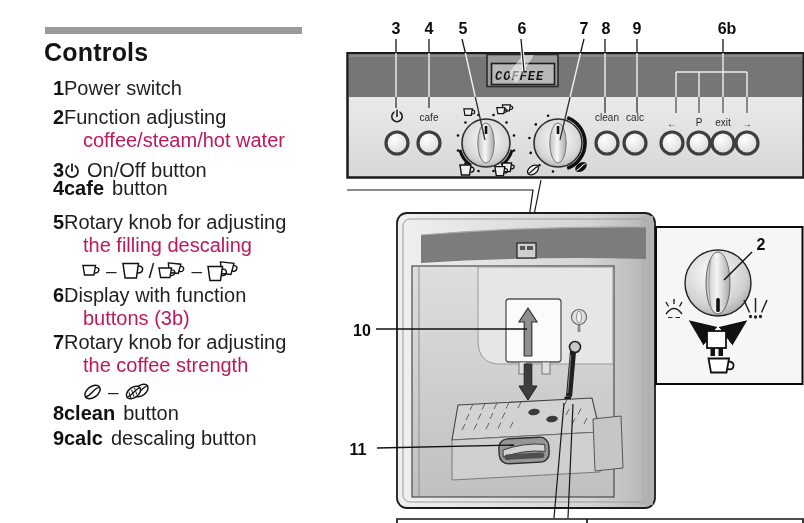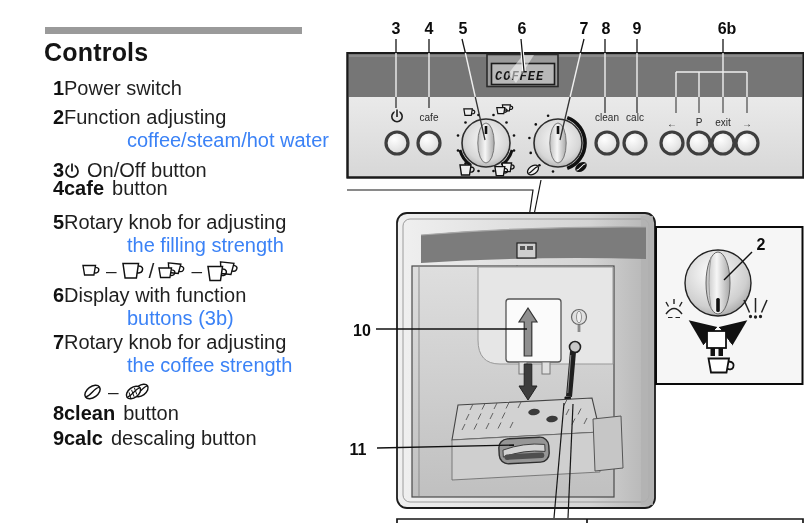--- a/index.html
+++ b/index.html
@@ -4,21 +4,21 @@
 <style>
   html,body{margin:0;padding:0;}
   body{width:804px;height:523px;position:relative;background:#ffffff;overflow:hidden;
        font-family:"Liberation Sans", sans-serif;color:#1c1c1c;}
   .abs{position:absolute;}
   .graybar{left:45px;top:27px;width:257px;height:7px;background:#9a9a9a;}
   .heading{left:44px;top:38px;font-size:25px;font-weight:bold;letter-spacing:.2px;color:#141414;text-align:right;}
   .row{left:48px;font-size:20px;line-height:21px;white-space:nowrap;color:#1f1f1f;}
   .row .num{display:inline-block;width:16px;text-align:right;font-weight:bold;color:#111;}
   .row .txt{}
-  .cont{left:83px;font-size:20px;line-height:21px;white-space:nowrap;color:#3b82f6;margin-left:44px;}
+  .cont{left:83px;font-size:20px;line-height:21px;white-space:nowrap;color:#be185d;}
   .b{font-weight:bold;color:#111;}
   .sp{display:inline-block;width:8px;}
   .iconrow{left:82px;display:flex;align-items:center;}
   .iconrow .dash{font-size:19px;color:#222;margin:0 5px;}
   .iconrow .slash{font-size:21px;color:#222;margin:0 4px;}
   .inl{display:inline-block;vertical-align:-2px;margin-right:7px;}
   svg text{font-family:"Liberation Sans", sans-serif;}
   .callout{font-weight:bold;font-size:16px;fill:#0c0c0c;}
   .pbl{font-size:10px;fill:#2a2a2a;}
   .lcdtxt{font-family:"Liberation Mono", monospace;font-style:italic;font-weight:bold;
@@ -47,21 +47,21 @@
       </svg><span>On/Off button</span></span>
 </div>
 
 <div class="abs row" style="top:178px">
   <span class="num">4</span><span class="txt"><span class="b">cafe</span><span class="sp"></span><span>button</span></span>
 </div>
 
 <div class="abs row" style="top:212px">
   <span class="num">5</span><span class="txt">Rotary knob for adjusting</span>
 </div>
-<div class="abs cont" style="top:235px">the filling strength</div>
+<div class="abs cont" style="top:235px">the filling descaling</div>
 <div class="abs iconrow" style="top:259px">
   <svg width="19" height="14" viewBox="0 0 19 14">
     <path d="M1,1.5 H13.5 L11.9,11 H2.6 Z" fill="#fff" stroke="#111" stroke-width="1.4"></path>
     <path d="M13.5,3.4 C16.8,3.5 17.3,5.4 16.5,7.3 C15.8,9.1 13.2,9.2 12.3,8.6" fill="none" stroke="#111" stroke-width="1.4"></path>
   </svg>
   <span class="dash">–</span>
   <svg width="23" height="18" viewBox="0 0 23 18">
     <path d="M1,1.5 H16.5 L14.4,16 H3.1 Z" fill="#fff" stroke="#111" stroke-width="1.5"></path>
     <path d="M16.5,4.1 C20.6,4.2 21.2,6.6 20.2,8.9 C19.3,11.1 16.1,11.2 15,10.5" fill="none" stroke="#111" stroke-width="1.5"></path>
   </svg>

